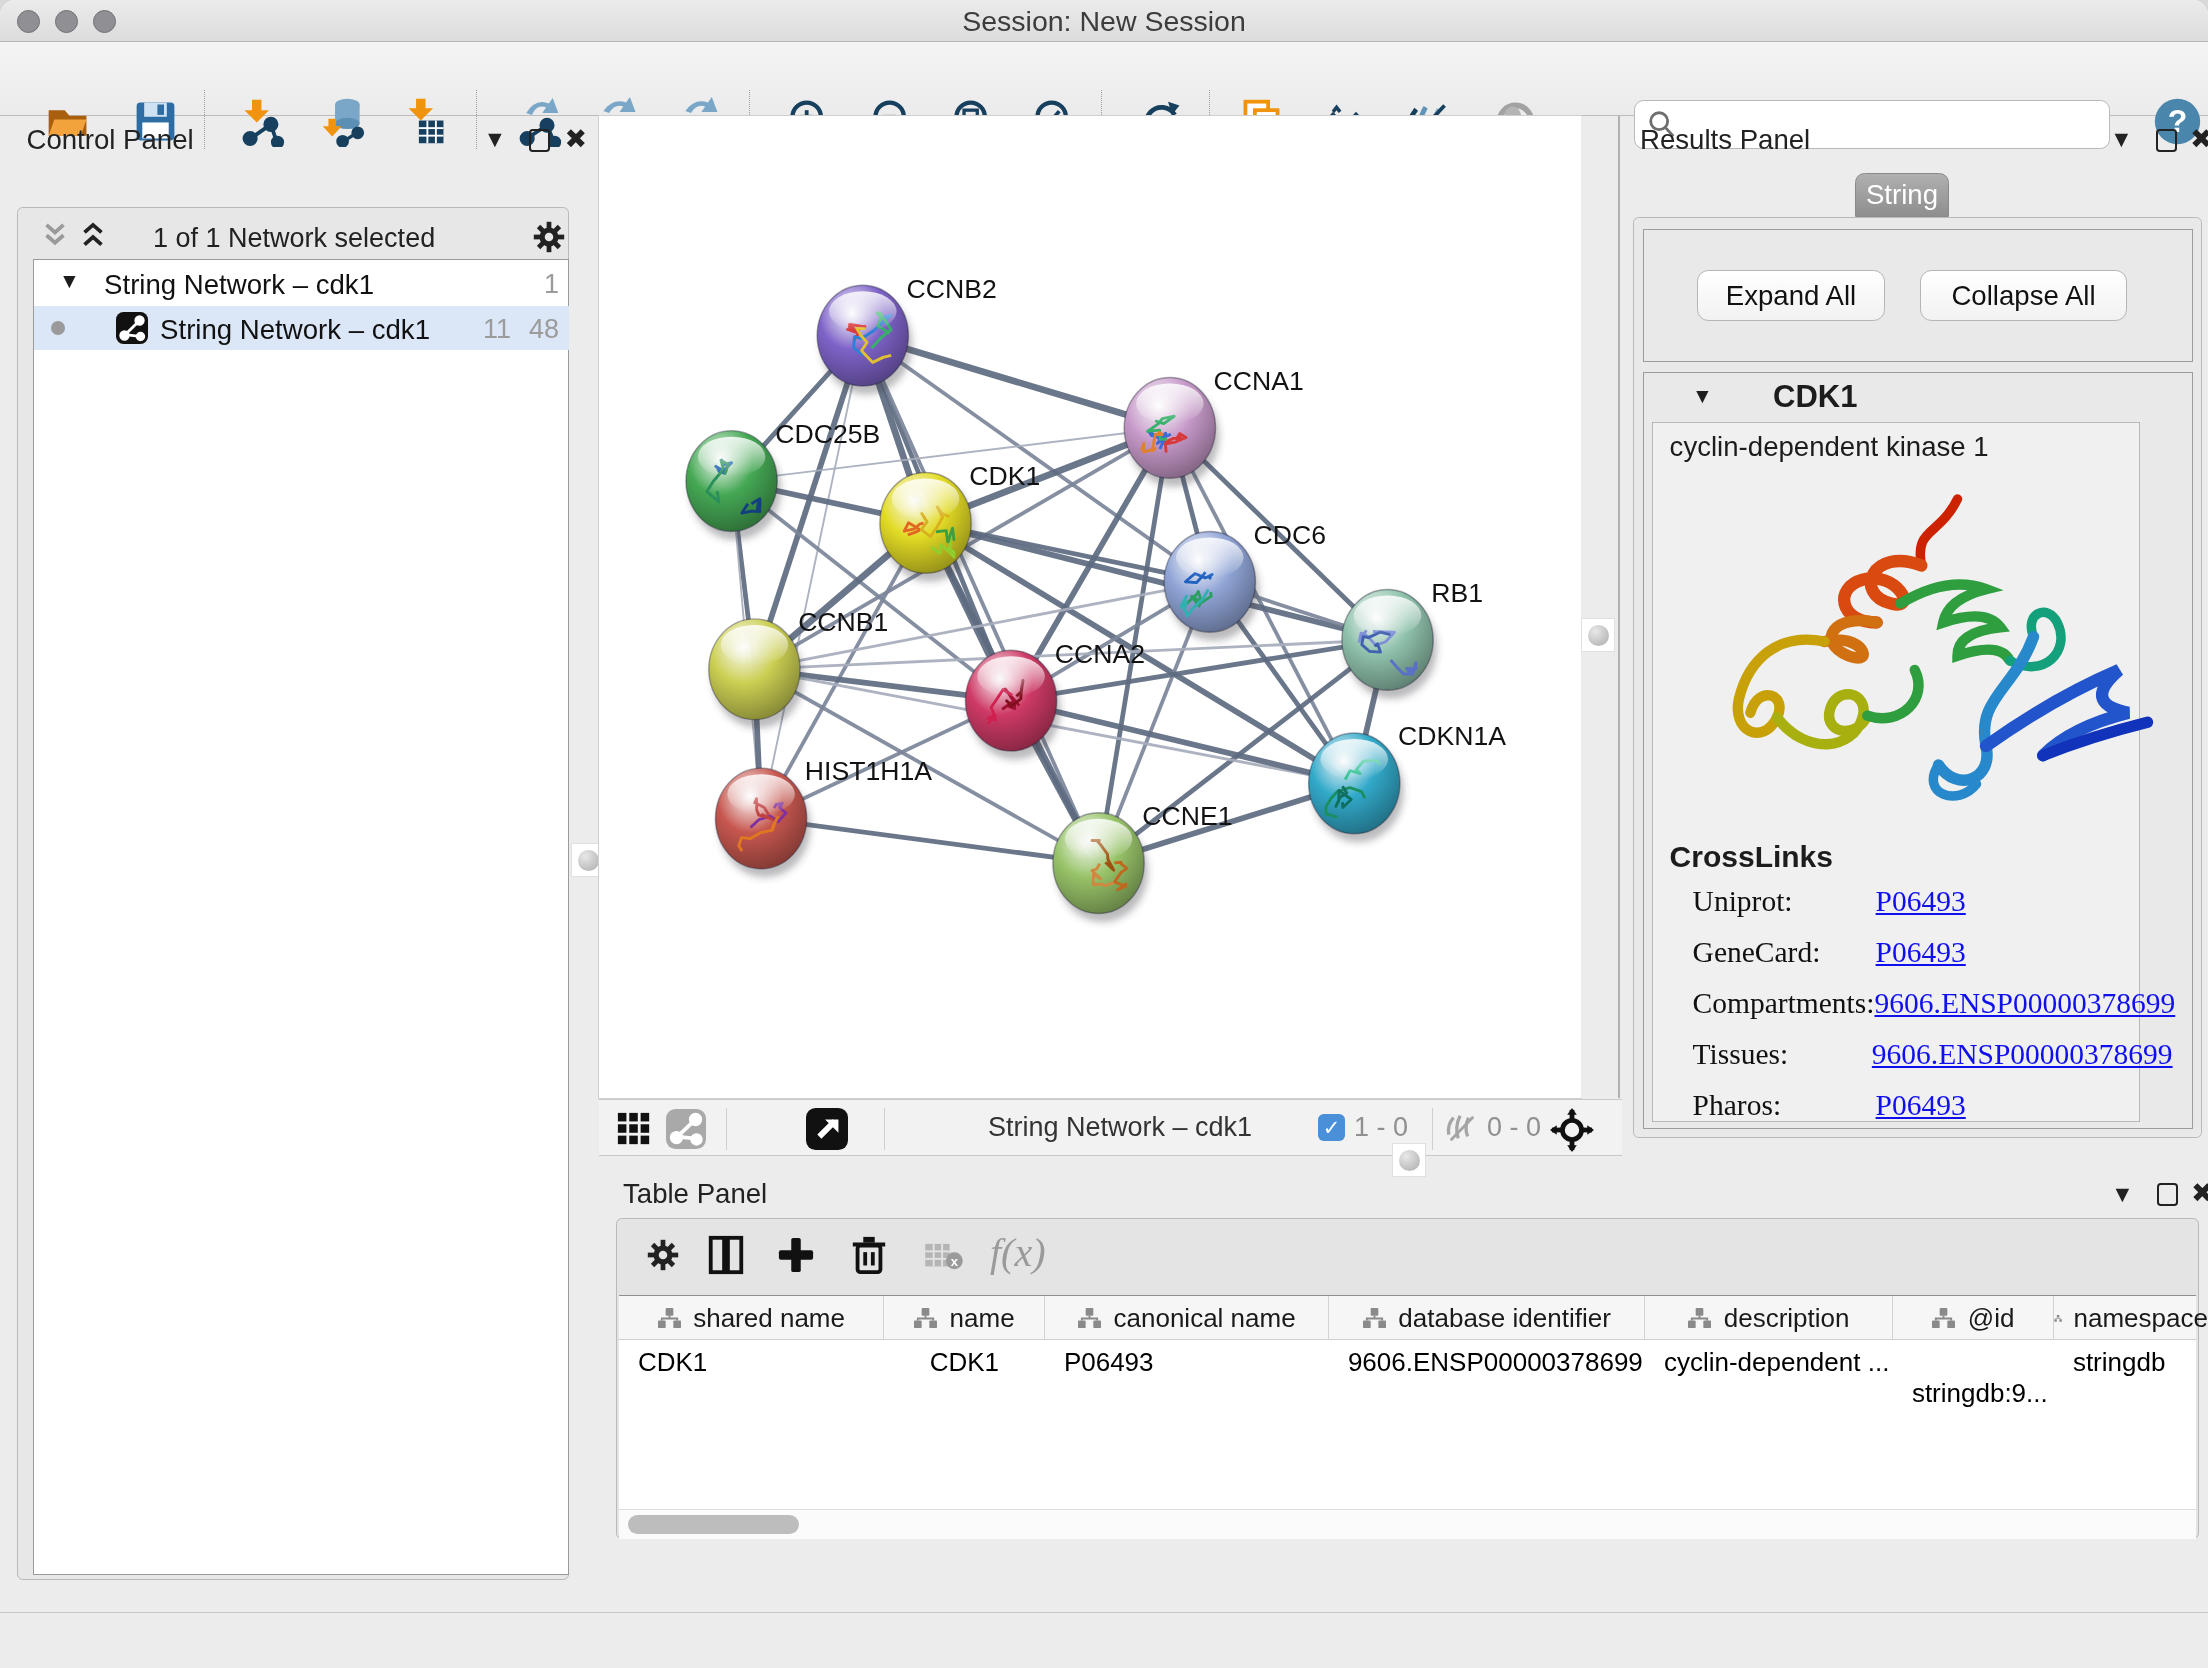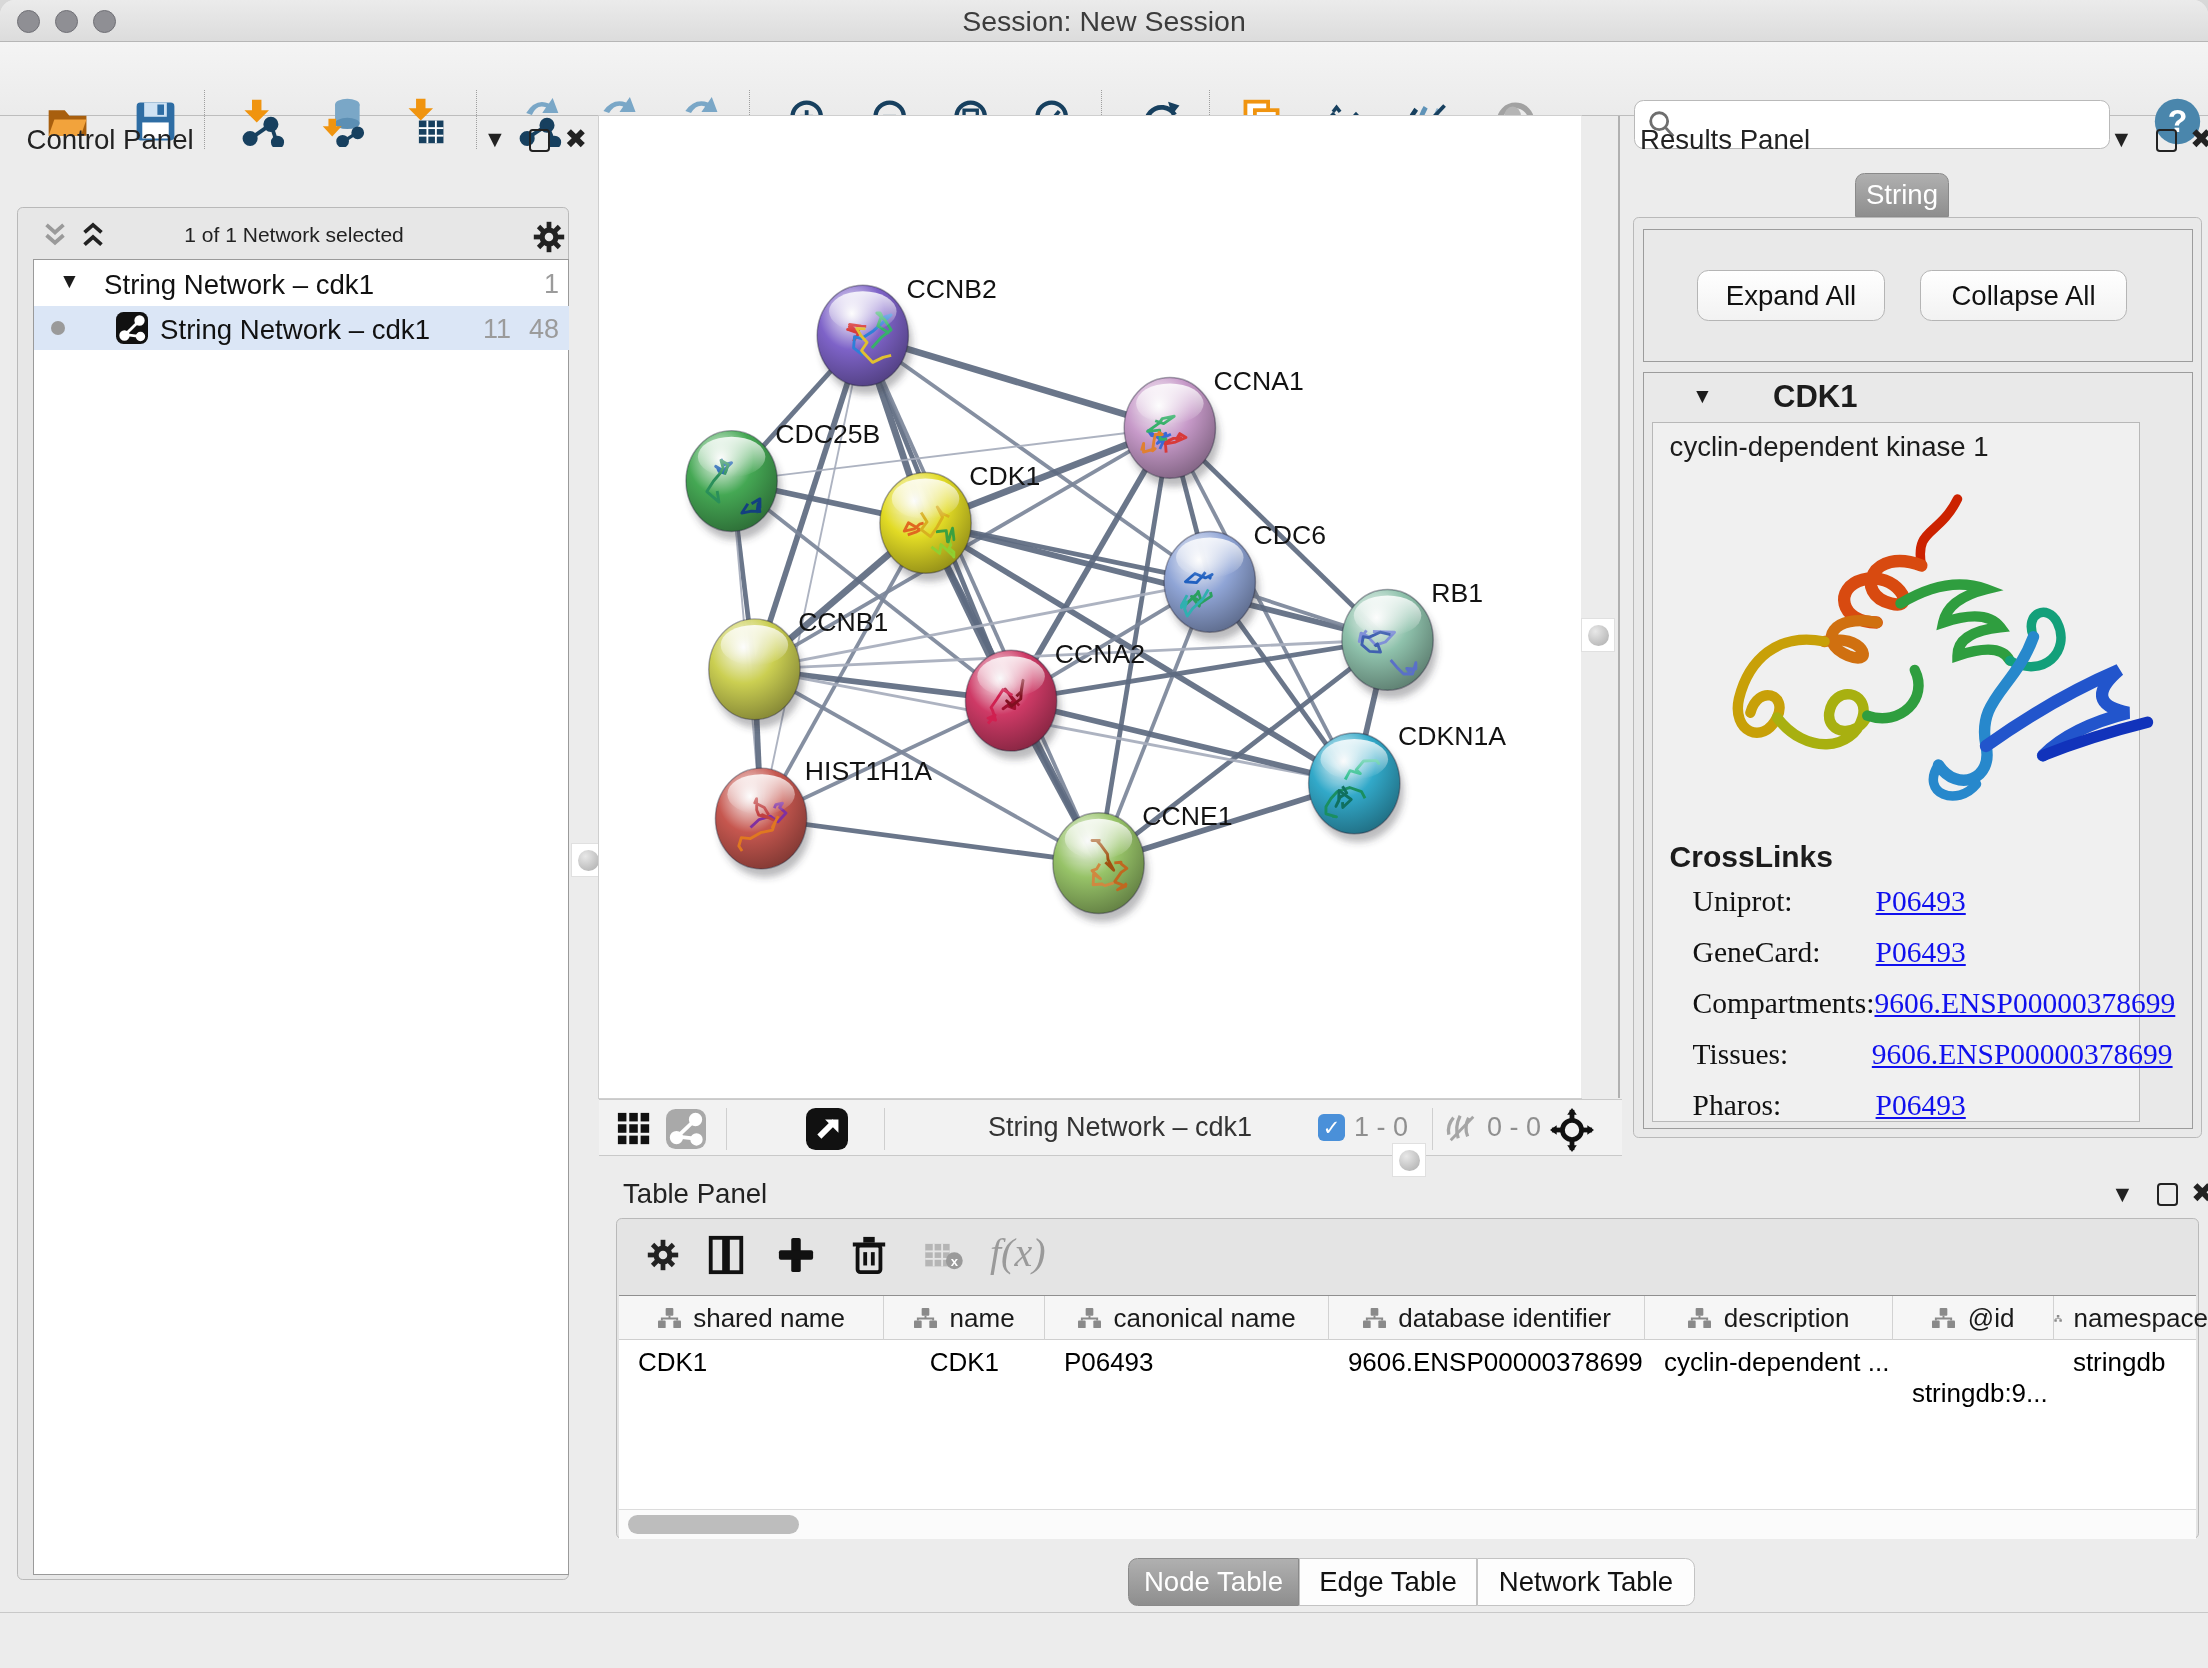--- a/index.html
+++ b/index.html
@@ -26,21 +26,21 @@
     font-family:"Liberation Sans","DejaVu Sans",sans-serif;}
   
   .panel-title{font-size:27.6px;color:#222;}
   .phbtn{font-size:23px;color:#222;cursor:pointer;line-height:25px;}
   .sqbtn{width:21px;height:23px;border:2.9px solid #222;border-radius:3.8px;cursor:pointer;}
   .tab{height:44px;border:1px solid #c3c3c3;background:#fdfdfd;color:#111;font-size:27.6px;
     display:flex;align-items:center;justify-content:center;cursor:pointer;}
   .tab.sel{background:linear-gradient(#b0b0b0,#8e8e8e);color:#fff;border-color:#8a8a8a;}
   .graybox{background:#e7e7e7;border:1px solid #b9b9b9;border-radius:5.7px;}
   
-  #cp-toolbar-text{font-size:21px;color:#222;}
+  #cp-toolbar-text{font-size:27px;color:#222;}
   .cnt{color:#9b9b9b;font-size:27px;}
   #cp-row2{background:#dbe6f6;}
   .tree-label{font-size:27.6px;color:#111;}
   
   #netbar{left:599px;top:1099px;width:1023px;height:57px;background:#f2f2f2;
     border-top:1px solid #c9c9c9;border-bottom:1px solid #c9c9c9;}
   .netbar-txt{font-size:27px;color:#333;}
   .netbar-cnt{font-size:27px;color:#8f8f8f;}
   .vline{width:0;height:42px;border-left:1px solid #cfcfcf;top:7.6px;}
   
@@ -838,25 +838,20 @@
               <div class="td-cell abs" style="left: 1274px; top: 0px; width: 161px; margin-top: 31px;">stringdb:9...</div>
               <div class="td-cell abs" style="left: 1435px; top: 0px; width: 155px;">stringdb</div>
             </div>
           </div>
         <div class="abs" style="left:0;top:213px;width:1577px;height:30px;background:#fbfbfb;border-top:1px solid #dcdcdc">
           <div class="abs" style="left:9.5px;top:4.8px;width:171px;height:19px;background:#bdbdbd;border-radius:9.5px"></div>
         </div>
       </div>
     </div>
 
-    <div class="abs" id="tp-tabs" style="left:529px;top:386px;display:flex">
-        <div class="tab sel" style="width: 171px; height: 48px; border-radius: 9.5px 0px 0px 9.5px;">Node Table</div>
-        <div class="tab" style="width: 178px; height: 48px;">Edge Table</div>
-        <div class="tab" style="width: 218px; height: 48px; border-radius: 0px 9.5px 9.5px 0px;">Network Table</div>
-      </div>
   </div>
 
   <div class="abs" id="statusbar">
     
     
     
   </div>
 </div>
 
 

